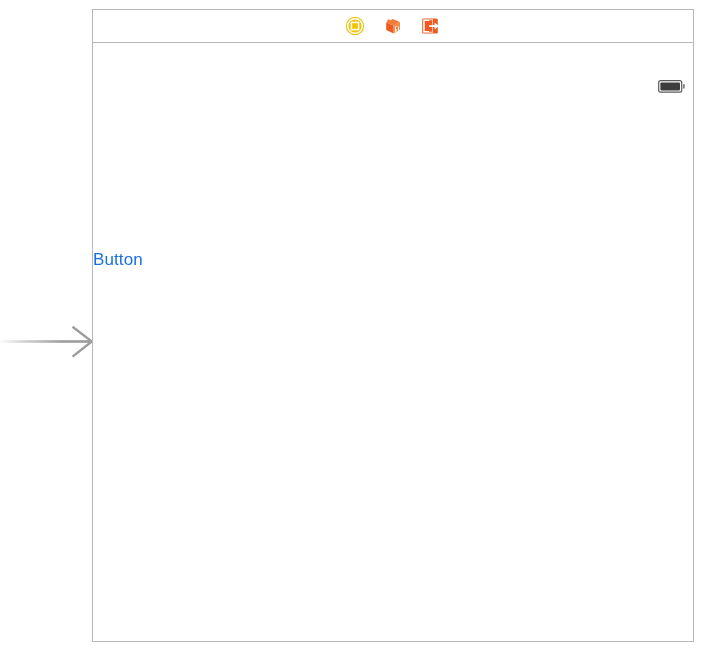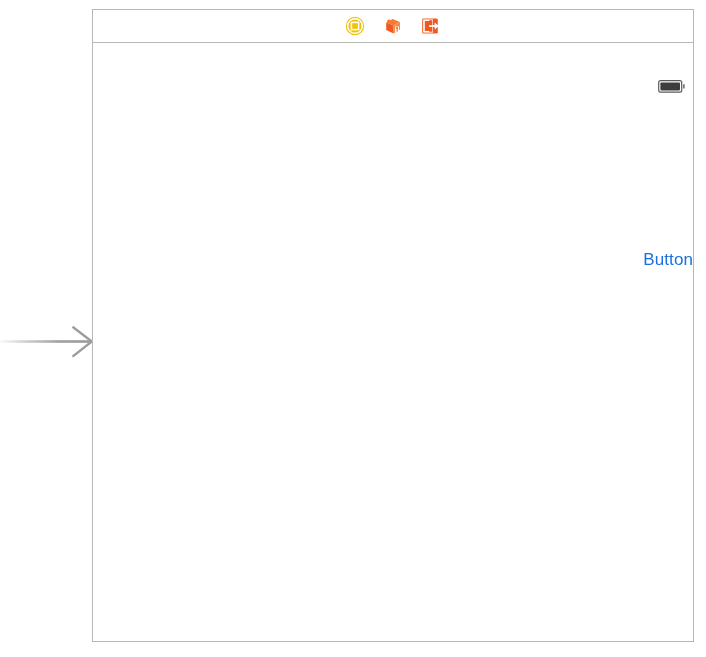--- a/index.html
+++ b/index.html
@@ -89,21 +89,21 @@
     width: 27px;
     height: 13px;
   }
 
   
   #view-button {
     position: absolute;
     left: 0;
     right: 0;
     top: 206px;
-    text-align: right;
+    text-align: left;
     font-size: 17px;
     line-height: 21px;
     letter-spacing: 0.1px;
     color: #1a70e0;
     background: transparent;
     border: none;
     font-family: "Liberation Sans", sans-serif;
     padding: 0;
     cursor: default;
   }

